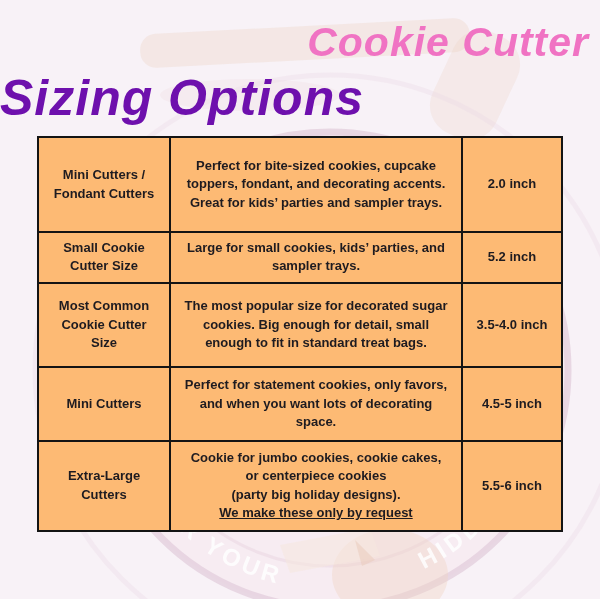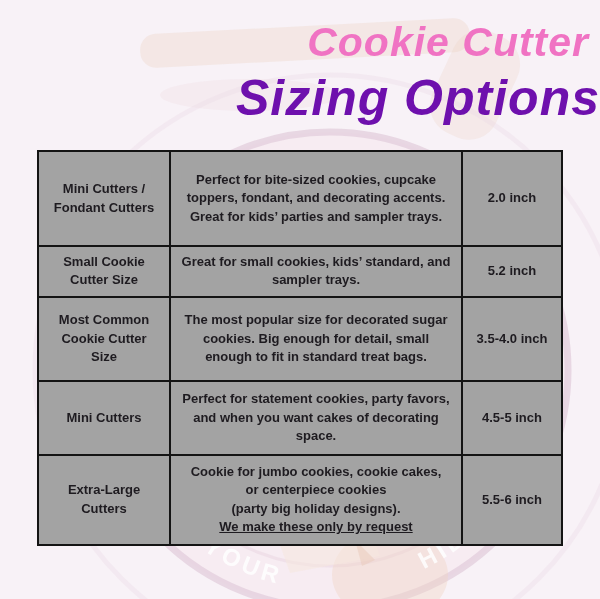--- a/index.html
+++ b/index.html
@@ -27,35 +27,35 @@
     text-align: right;
     font-style: italic;
     font-weight: bold;
     font-size: 41px;
     line-height: 1.0;
     letter-spacing: 1px;
     color: #f073c3;
   }
   .title-line2 {
     margin: 0;
-    text-align: right;
+    text-align: left;
     font-style: italic;
     font-weight: bold;
     font-size: 50px;
     line-height: 0.96;
     letter-spacing: 1px;
     color: #6e10ad;
   }
 
   table.sizing-table {
     border-collapse: collapse;
     table-layout: fixed;
     width: 524px;
-    margin: 28px auto 0;
-    background: #a3a3a3;
+    margin: 14px auto 0;
+    background: #fdba74;
     border: 2px solid #22c55e;
   }
   table.sizing-table td {
     border: 2px solid #141414;
     text-align: center;
     vertical-align: middle;
     color: #1e1b20;
     font-weight: bold;
     font-size: 13px;
     line-height: 1.42;
@@ -106,31 +106,31 @@
         <col style="width:100px">
       </colgroup>
       <tbody>
         <tr class="r1">
           <td>Mini Cutters / Fondant Cutters</td>
           <td>Perfect for bite-sized cookies, cupcake toppers, fondant, and decorating accents. Great for kids’ parties and sampler trays.</td>
           <td>2.0 inch</td>
         </tr>
         <tr class="r2">
           <td>Small Cookie Cutter Size</td>
-          <td>Great for small cookies, kids’ standard, and sampler trays.</td>
+          <td>Large for small cookies, kids’ parties, and sampler trays.</td>
           <td>5.2 inch</td>
         </tr>
         <tr class="r3">
           <td>Most Common Cookie Cutter Size</td>
           <td>The most popular size for decorated sugar cookies. Big enough for detail, small enough to fit in standard treat bags.</td>
           <td>3.5-4.0 inch</td>
         </tr>
         <tr class="r4">
           <td>Mini Cutters</td>
-          <td>Perfect for statement cookies, party favors, and when you want cakes of decorating space.</td>
+          <td>Perfect for statement cookies, only favors, and when you want lots of decorating space.</td>
           <td>4.5-5 inch</td>
         </tr>
         <tr class="r5">
           <td>Extra-Large Cutters</td>
           <td>
             <div>Cookie for jumbo cookies, cookie cakes,</div>
             <div>or centerpiece cookies</div>
             <div>(party big holiday designs).</div>
             <div class="underlined">We make these only by request</div>
           </td>

